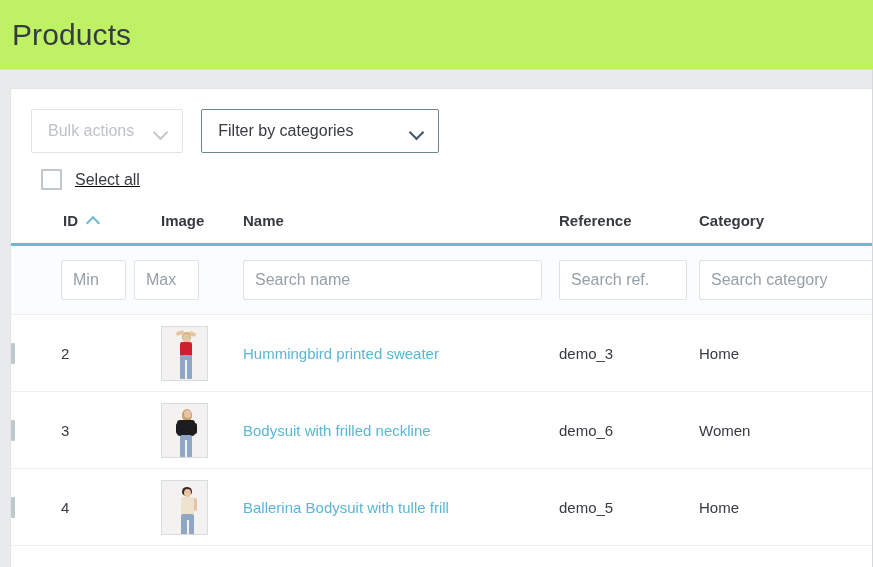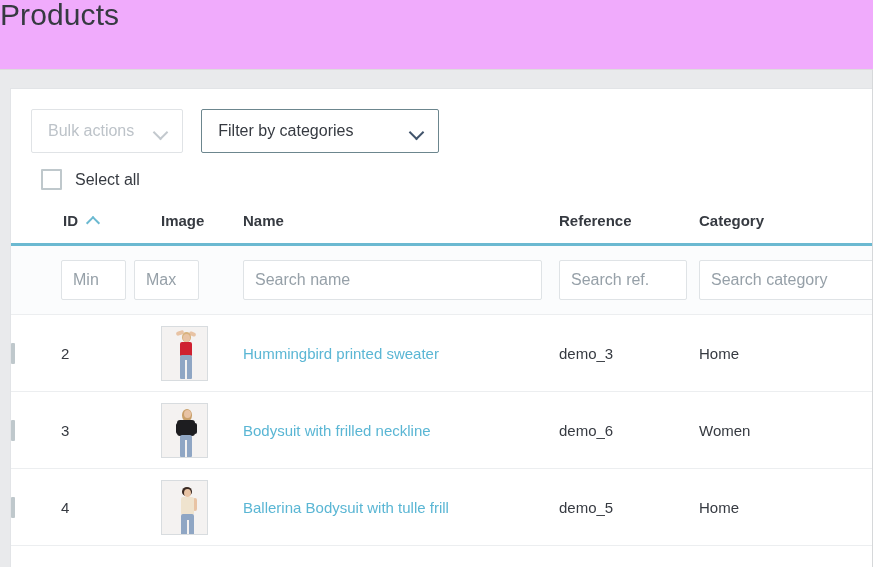--- a/index.html
+++ b/index.html
@@ -11,25 +11,26 @@
     height: 567px;
     overflow: hidden;
     background: #ffffff;
     font-family: "Liberation Sans", sans-serif;
     -webkit-font-smoothing: antialiased;
   }
 
   
   .page-header {
     height: 70px;
-    background: #f0abfc;
+    background: #bef264;
     border-bottom: 1px solid #dcdcdc;
     box-sizing: border-box;
     display: flex;
-    padding-left: 0;
+    align-items: center;
+    padding-left: 12px;
   }
   .page-title {
     font-size: 30px;
     font-weight: 400;
     color: #363a41;
     letter-spacing: 0.1px;
     line-height: 1;
   }
 
   
@@ -102,20 +103,21 @@
   .btn-dropdown.disabled .chev::before {
     border-color: #c3c9ce;
   }
 
   
   .select-all-row {
     display: flex;
     align-items: center;
     padding: 16px 0 0 30px;
     gap: 13px;
+    text-decoration: underline;
   }
   .cbx {
     width: 21px;
     height: 21px;
     box-sizing: border-box;
     border: 2px solid #bfc8cc;
     background: #ffffff;
     border-radius: 1px;
     flex: none;
     cursor: pointer;

